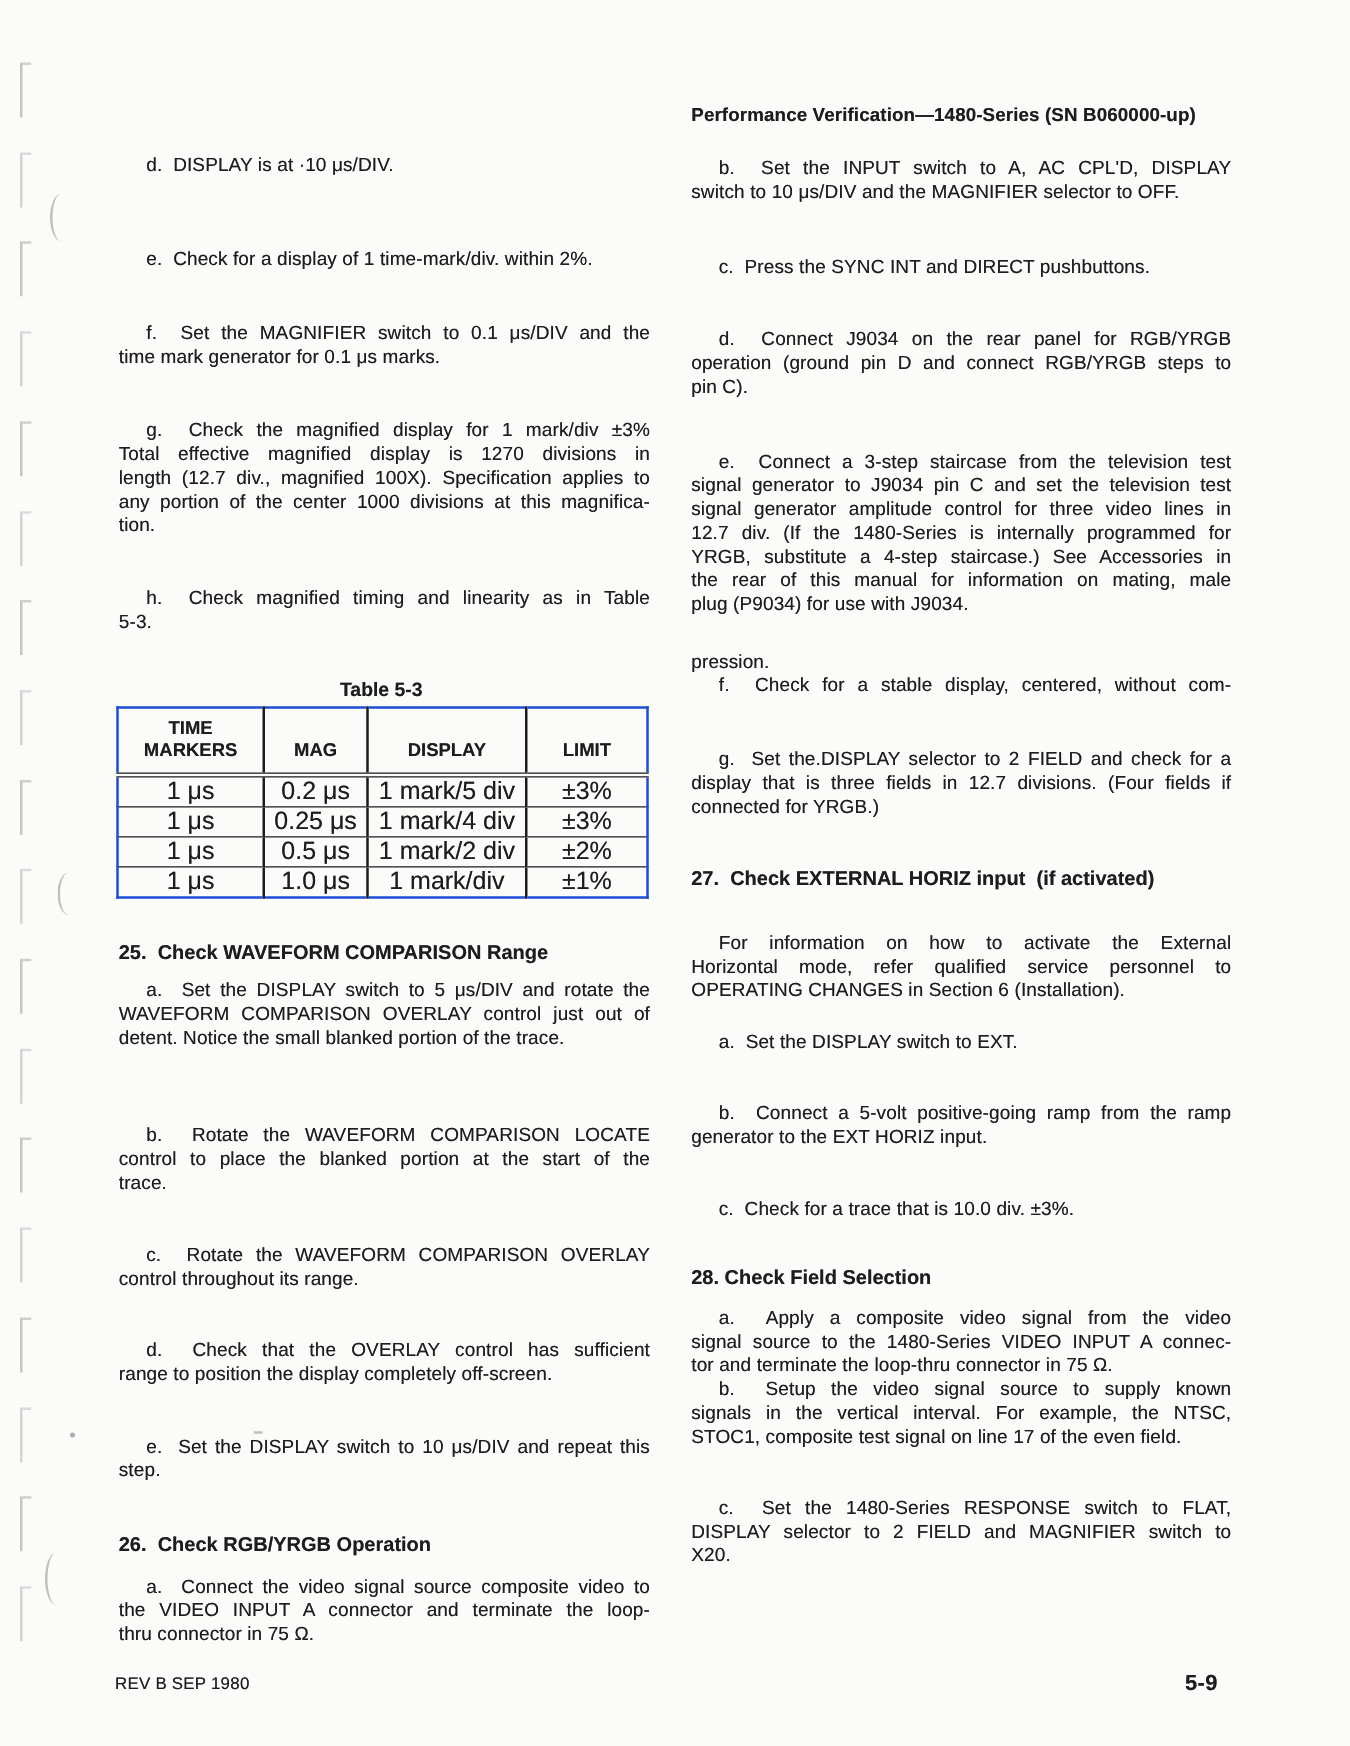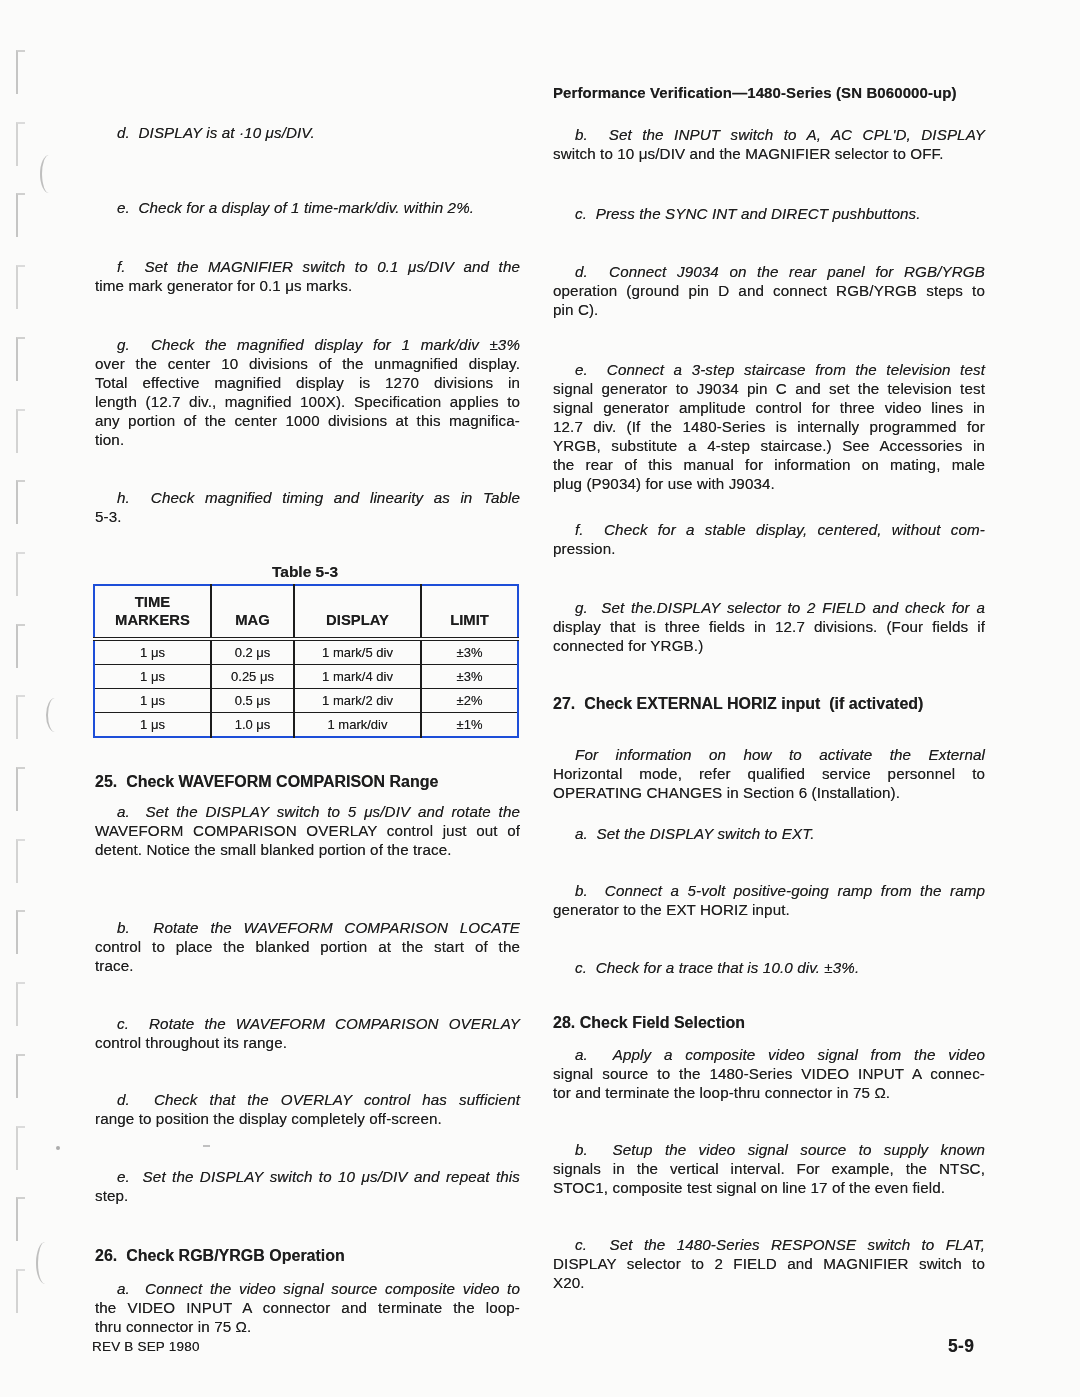--- a/index.html
+++ b/index.html
@@ -13,31 +13,31 @@
   #right-col{left:553px;width:432px;}
   .line,.heading,.table-title,.t53 th,.t53 td,#page-header,#footer-rev,#footer-page{
     text-shadow:0 0 .5px rgba(30,30,30,.65);
   }
   .line{
     white-space:nowrap;
     text-align:justify;text-align-last:justify;
     font-size:15.2px;line-height:19px;letter-spacing:.1px;
   }
   .line.last{text-align-last:left;}
-  .line.first{padding-left:22px;font-style:italic;}
+  .line.first{padding-left:22px;}
   .heading{font-weight:700;font-size:16px;line-height:20px;white-space:nowrap;}
   .table-title{font-weight:700;font-size:15.5px;line-height:19px;text-align:center;width:424px;margin-left:-2px;}
   .t53{border-collapse:collapse;table-layout:fixed;width:424px;margin-left:-2px;border:2px solid #1d4ed8;}
   .t53 th,.t53 td{border-left:2px solid #1c1c1c;text-align:center;vertical-align:middle;}
   .t53 th:first-child,.t53 td:first-child{border-left:none;}
   .t53 th{
     border-bottom:4px double #1c1c1c;font-weight:700;font-size:14.8px;line-height:18px;
     padding:7px 0 8px;white-space:pre-line;vertical-align:bottom;
   }
-  .t53 td{font-size:13px;line-height:19px;padding:2px 0;border-top:1.5px solid #1c1c1c;}
+  .t53 td{font-size:20px;line-height:19px;padding:2px 0;border-top:1.5px solid #1c1c1c;}
   .t53 tbody tr:first-child td{border-top:none;}
   #page-header{
     position:absolute;left:553px;top:84px;width:432px;
     font-weight:700;font-size:15px;letter-spacing:.1px;white-space:nowrap;
   }
   #footer-rev{position:absolute;left:92px;top:1339px;font-size:13.5px;letter-spacing:.2px;}
   #footer-page{position:absolute;left:948px;top:1336px;font-size:17.5px;font-weight:700;letter-spacing:.3px;}
   .bmark{position:absolute;left:16px;width:7px;height:42px;
     border-left:2.5px solid #4a4a4a;border-top:2px solid #6f6f6f;}
   .arc{position:absolute;width:16px;border-left:2px solid #777;border-radius:50% / 50%;opacity:.45;}
@@ -86,21 +86,20 @@
       </div>
       <div class="para" style="margin-top: 56px;">
         <div class="line first last">e.&nbsp; Check for a display of 1 time-mark/div. within 2%.</div>
       </div>
       <div class="para" style="margin-top: 40px;">
         <div class="line first">f.&nbsp; Set the MAGNIFIER switch to 0.1 μs/DIV and the</div>
         <div class="line last">time mark generator for 0.1 μs marks.</div>
       </div>
       <div class="para" style="margin-top: 40px;">
         <div class="line first">g.&nbsp; Check the magnified display for 1 mark/div ±3%</div>
-        <div class="line">over the center 10 divisions of the unmagnified display.</div>
         <div class="line">Total effective magnified display is 1270 divisions in</div>
         <div class="line">length (12.7 div., magnified 100X). Specification applies to</div>
         <div class="line">any portion of the center 1000 divisions at this magnifica-</div>
         <div class="line last">tion.</div>
       </div>
       <div class="para" style="margin-top: 39px;">
         <div class="line first">h.&nbsp; Check magnified timing and linearity as in Table</div>
         <div class="line last">5-3.</div>
       </div>
       <div class="table-title" style="margin-top: 36px;">Table 5-3</div>
@@ -193,22 +192,22 @@
       <div class="para" style="margin-top: 41px;">
         <div class="line first">e.&nbsp; Connect a 3-step staircase from the television test</div>
         <div class="line">signal generator to J9034 pin C and set the television test</div>
         <div class="line">signal generator amplitude control for three video lines in</div>
         <div class="line">12.7 div. (If the 1480-Series is internally programmed for</div>
         <div class="line">YRGB, substitute a 4-step staircase.) See Accessories in</div>
         <div class="line">the rear of this manual for information on mating, male</div>
         <div class="line last">plug (P9034) for use with J9034.</div>
       </div>
       <div class="para" style="margin-top: 27px;">
+        <div class="line last">pression.</div>
         <div class="line first">f.&nbsp; Check for a stable display, centered, without com-</div>
-        <div class="line last">pression.</div>
       </div>
       <div class="para" style="margin-top: 40px;">
         <div class="line first">g.&nbsp; Set the.DISPLAY selector to 2 FIELD and check for a</div>
         <div class="line">display that is three fields in 12.7 divisions. (Four fields if</div>
         <div class="line last">connected for YRGB.)</div>
       </div>
       <div class="heading" style="margin-top: 39px;">27.&nbsp; Check EXTERNAL HORIZ input&nbsp; (if activated)</div>
       <div class="para" style="margin-top: 31px;">
         <div class="line first">For information on how to activate the External</div>
         <div class="line">Horizontal mode, refer qualified service personnel to</div>
@@ -223,21 +222,21 @@
       </div>
       <div class="para" style="margin-top: 39px;">
         <div class="line first last">c.&nbsp; Check for a trace that is 10.0 div. ±3%.</div>
       </div>
       <div class="heading" style="margin-top: 36px;">28.&nbsp;Check Field Selection</div>
       <div class="para" style="margin-top: 12px;">
         <div class="line first">a.&nbsp; Apply a composite video signal from the video</div>
         <div class="line">signal source to the 1480-Series VIDEO INPUT A connec-</div>
         <div class="line last">tor and terminate the loop-thru connector in 75 Ω.</div>
       </div>
-      <div class="para" style="margin-top: 38px;">
+      <div class="para" style="">
         <div class="line first">b.&nbsp; Setup the video signal source to supply known</div>
         <div class="line">signals in the vertical interval. For example, the NTSC,</div>
         <div class="line last">STOC1, composite test signal on line 17 of the even field.</div>
       </div>
       <div class="para" style="margin-top: 38px;">
         <div class="line first">c.&nbsp; Set the 1480-Series RESPONSE switch to FLAT,</div>
         <div class="line">DISPLAY selector to 2 FIELD and MAGNIFIER switch to</div>
         <div class="line last">X20.</div>
       </div>
     </div>

